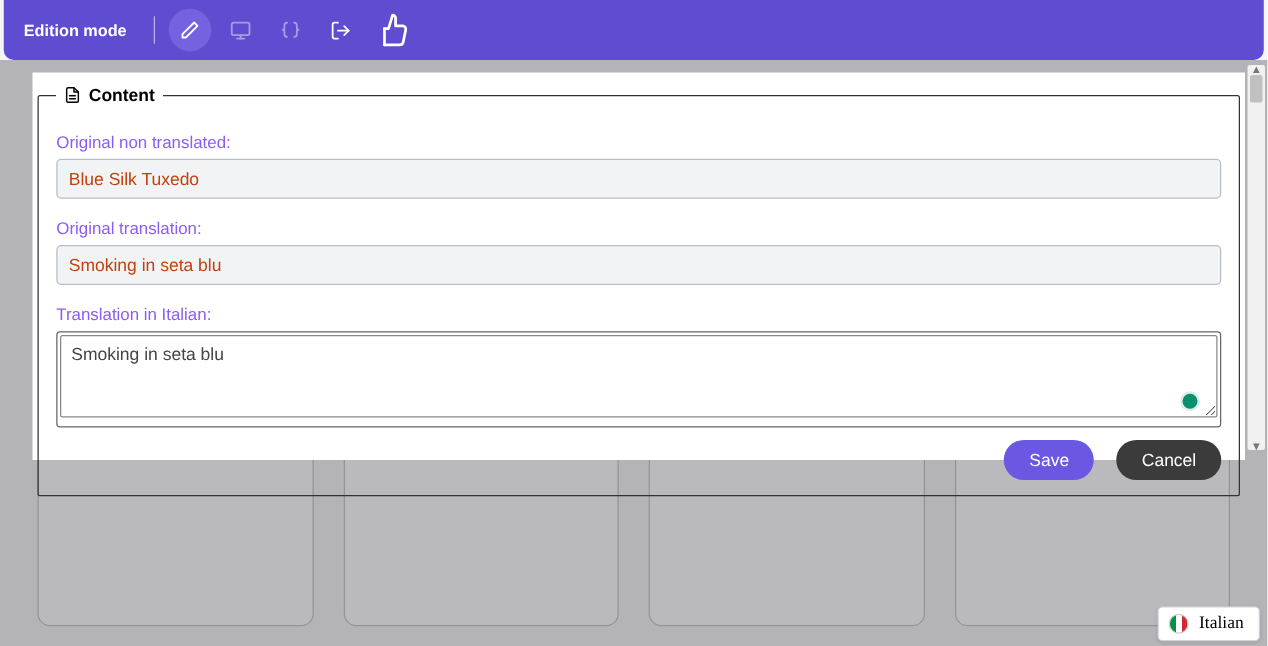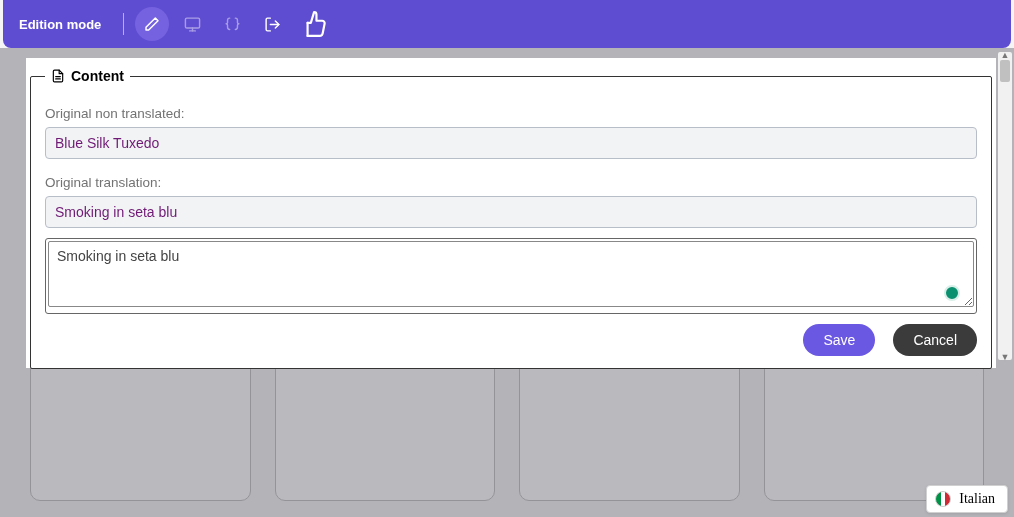--- a/index.html
+++ b/index.html
@@ -134,31 +134,31 @@
     padding: 0 6px;
     font-weight: 700;
     font-size: 14px;
     display:flex;
     align-items:center;
     gap:6px;
     background:#fff;
   }
   .fld-label {
     font-size: 13.5px;
-    color: #737373;
+    color: #8b5cf6;
     margin: 6px 0 6px;
   }
   .ro-input {
     width: 100%;
     border: 1px solid #b8bec8;
     background: #f1f3f5;
     border-radius: 4px;
     padding: 7px 9px;
     font-size: 14px;
-    color: #701a75;
+    color: #c2410c;
     margin-bottom: 10px;
   }
   .edit-wrap {
     border: 1px solid #666;
     border-radius: 3px;
     padding: 2px;
   }
   .edit-area {
     width:100%;
     border:1px solid #888;
@@ -339,20 +339,21 @@
         </svg>
       <span>Content</span>
     </legend>
 
     <div class="fld-label">Original non translated:</div>
     <input class="ro-input" readonly="" value="Blue Silk Tuxedo" style="">
 
     <div class="fld-label">Original translation:</div>
     <input class="ro-input" readonly="" value="Smoking in seta blu" style="">
 
+    <div class="fld-label">Translation in Italian:</div>
     <div class="edit-wrap">
       <div class="edit-container">
         <textarea class="edit-area" style="">Smoking in seta blu</textarea>
         <span class="grammarly-dot"></span>
       </div>
     </div>
 
     <div class="btn-row">
       <button class="btn btn-save">Save</button>
       <button class="btn btn-cancel">Cancel</button>

